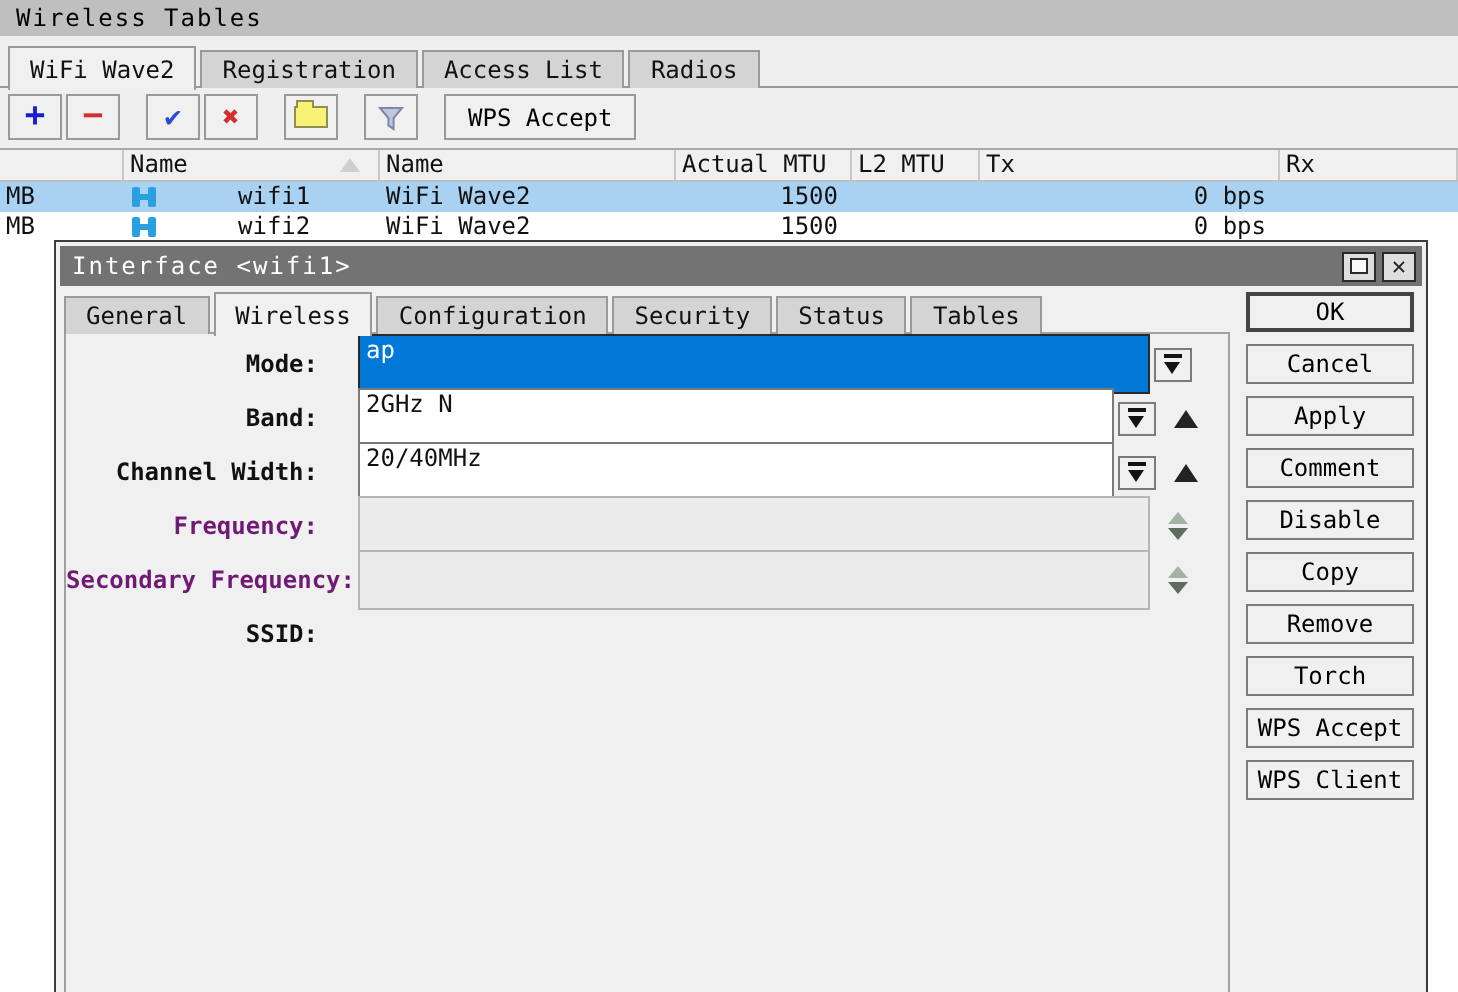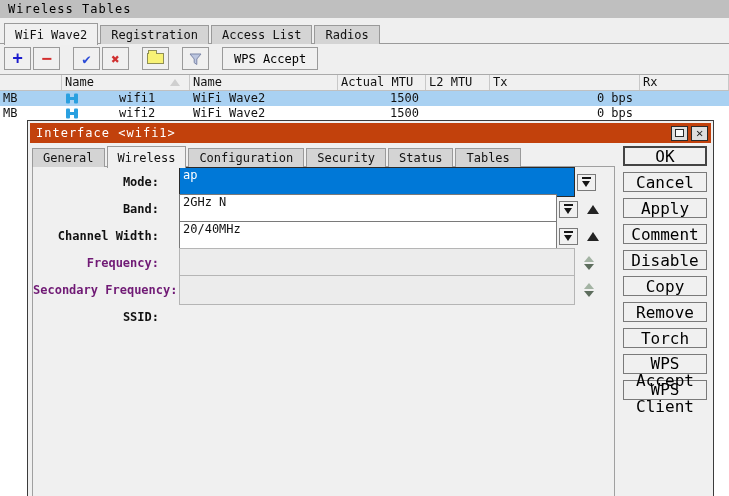--- a/index.html
+++ b/index.html
@@ -60,21 +60,21 @@
   .sort-icon { width:0; height:0; border-left:5px solid transparent; border-right:5px solid transparent;
     border-bottom:7px solid #cfcfcf; margin-right:6px; }
   .ifc-icon { width:14px; height:11px; margin-right:4px; flex:0 0 auto; }
 
   
   .dialog {
     position:absolute; left:27px; top:120px; width:687px; height:377px;
     background:#f0f0f0; border:1px solid #3c3c3c; padding:2px; z-index:10;
   }
   .dlg-titlebar {
-    height:20px; background:#c2410c; color:#fff; display:flex; align-items:center;
+    height:20px; background:#737373; color:#fff; display:flex; align-items:center;
     padding:0 3px 0 6px; letter-spacing:1px;
   }
   .dlg-titlebar .spacer { flex:1; }
   .winbtn {
     width:17px; height:15px; background:#dedede; border:1px solid #2a2a2a;
     display:flex; align-items:center; justify-content:center; margin-left:3px;
     padding:0; font-family:inherit; cursor:default;
   }
   .max-glyph { width:9px; height:8px; background:#fafafa; border:1px solid #2a2a2a; display:block; }
   .close-glyph { font-size:12px; font-weight:700; color:#222; line-height:12px; }
@@ -107,21 +107,21 @@
     border-bottom:9px solid #232323; margin-left:9px; cursor:default; }
   .spinner { display:flex; flex-direction:column; align-items:center; margin-left:9px; cursor:default; }
   .sp-up { width:0; height:0; border-left:5px solid transparent; border-right:5px solid transparent;
     border-bottom:6px solid #a3b3a3; margin-bottom:2px; }
   .sp-down { width:0; height:0; border-left:5px solid transparent; border-right:5px solid transparent;
     border-top:6px solid #5d6d5d; }
 
   .dlg-buttons { position:absolute; top:25px; right:6px; width:84px; }
   .dbtn {
     display:block; width:84px; height:20px; margin-bottom:6px; background:#f0f0f0;
-    border:1px solid #7a7a7a; font-family:inherit; font-size:16px; text-align:center;
+    border:1px solid #7a7a7a; font-family:inherit; font-size:12px; text-align:center;
     line-height:17px; padding:0; cursor:default;
   }
   .dbtn.default { border:2px solid #444; }
   .dbtn.gap-above { margin-top:5px; }
 </style>
 </head>
 <body>
 
 <div>
 

